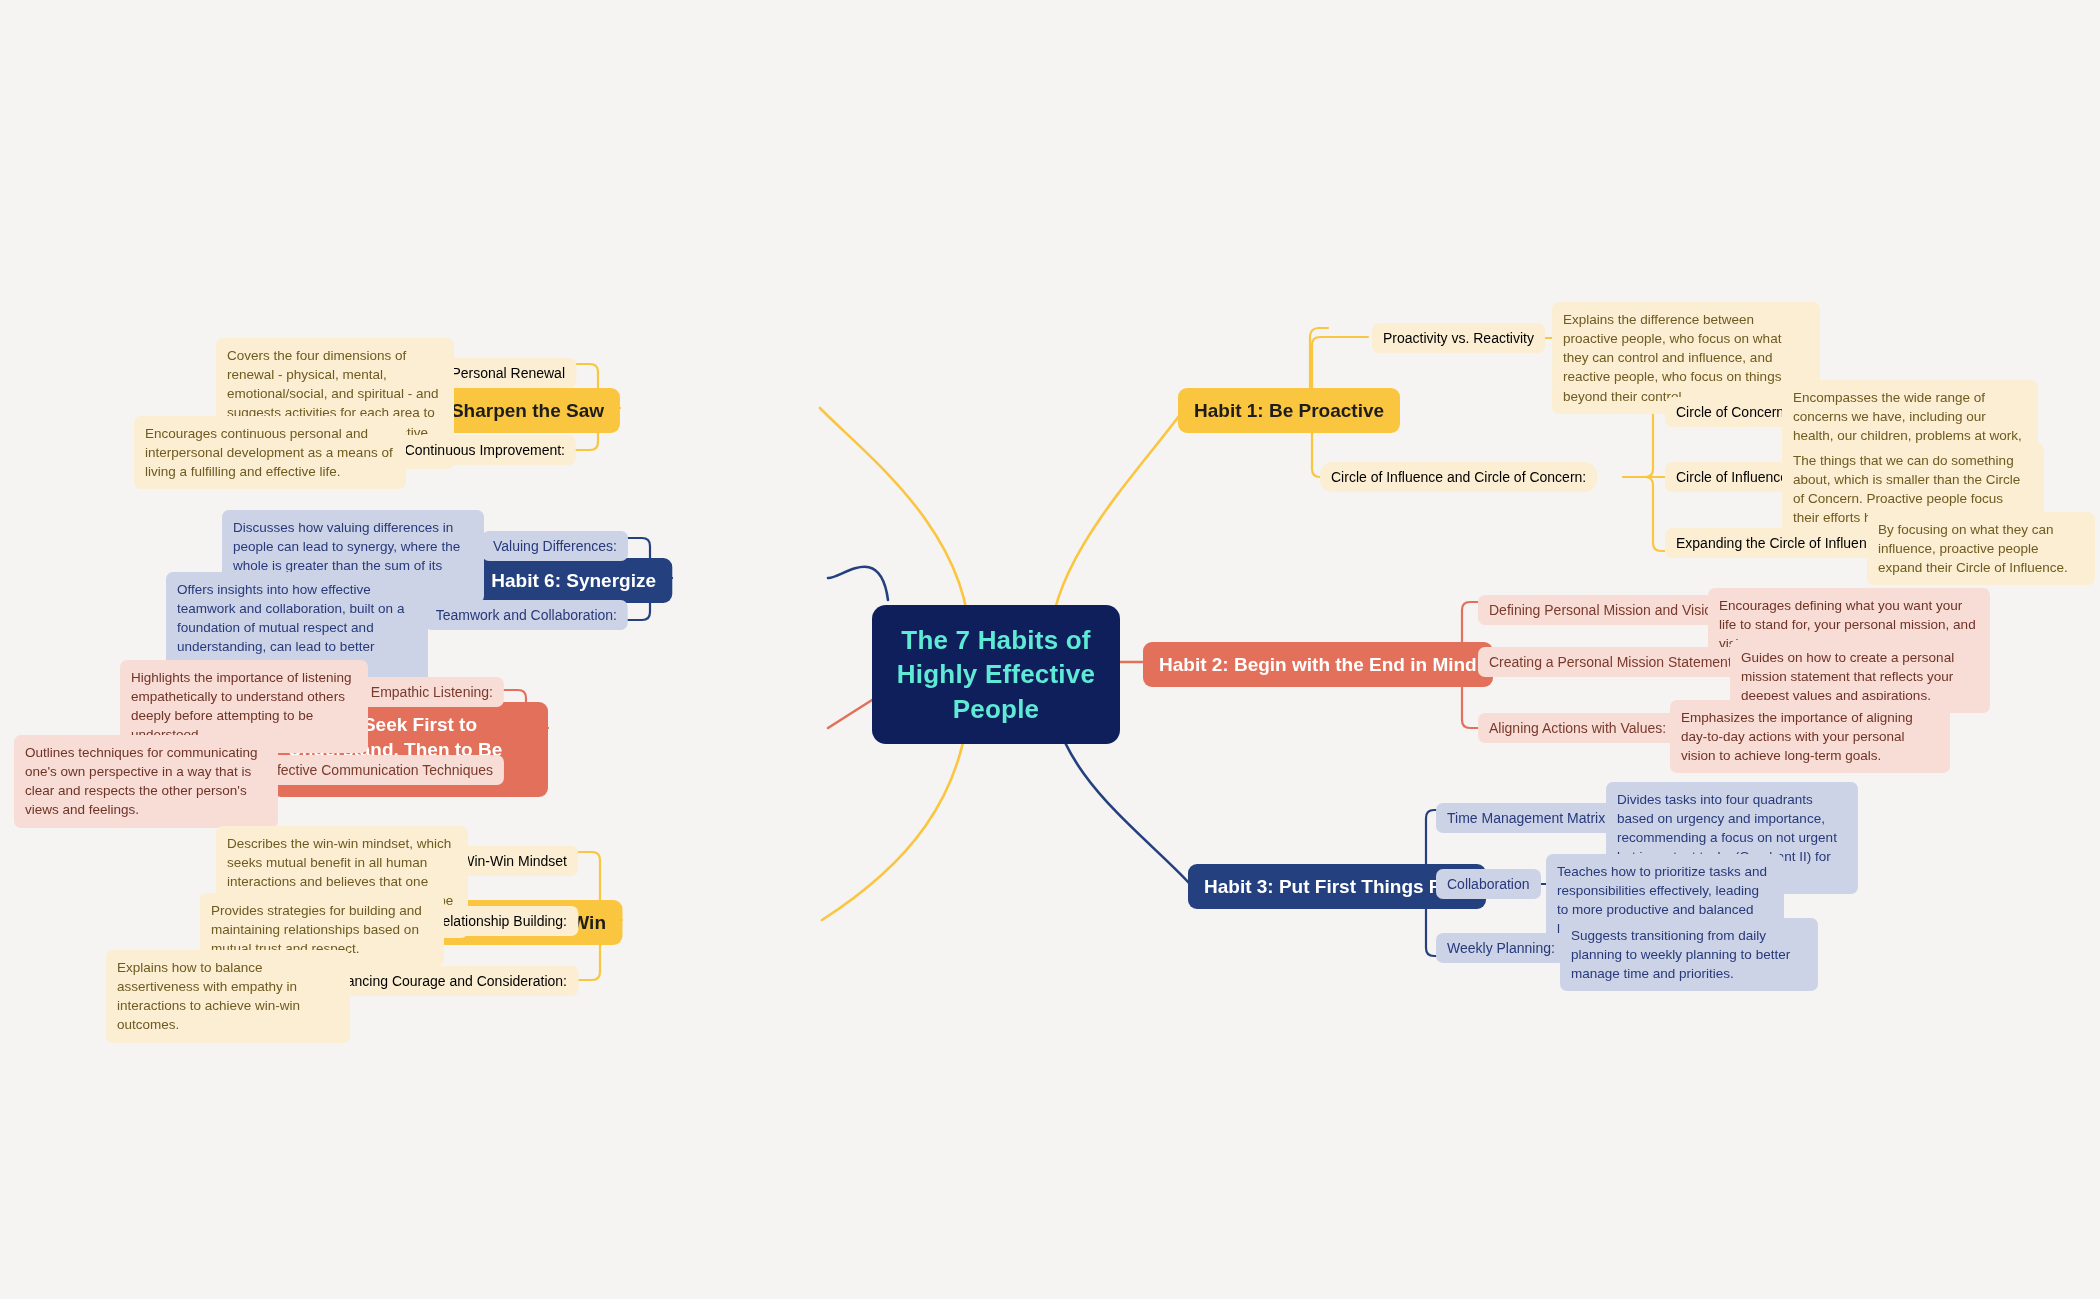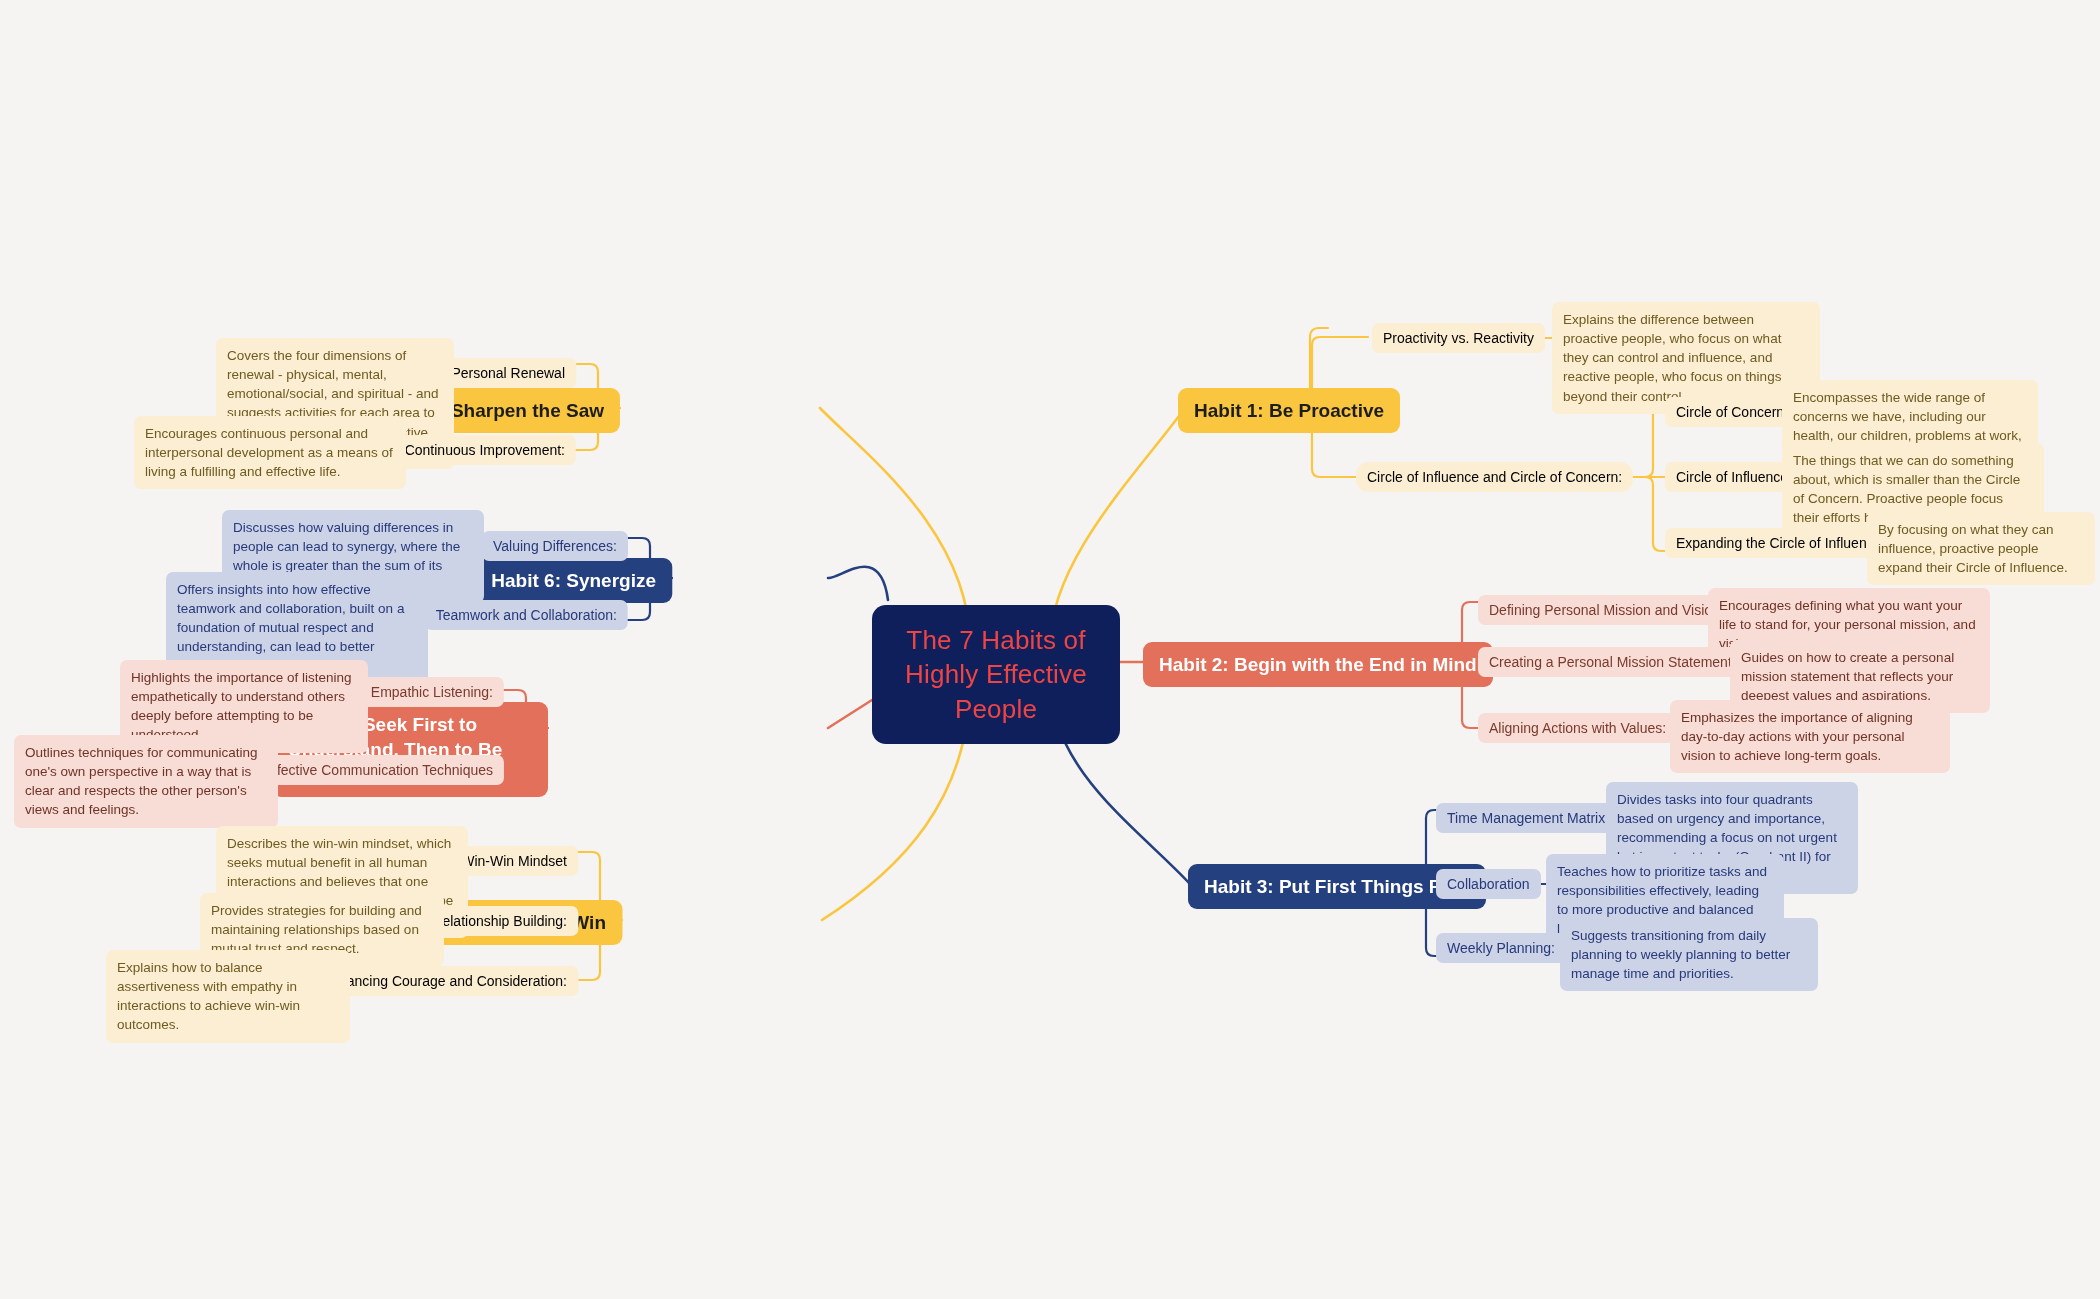--- a/index.html
+++ b/index.html
@@ -10,23 +10,23 @@
     font-family:"Liberation Sans","DejaVu Sans",sans-serif;
     overflow:hidden;
     position:relative;
   }
   #canvas{position:absolute;left:0;top:0;width:2100px;height:1299px;}
   svg#links{position:absolute;left:0;top:0;width:2100px;height:1299px;pointer-events:none;}
   .node{position:absolute;box-sizing:border-box;}
 
   
   .root{
-    background:#0e1f5b;color:#ef4444;
+    background:#0e1f5b;color:#5eead4;
     border-radius:14px;
-    font-size:26px;font-weight:normal;line-height:1.32;
+    font-size:26px;font-weight:bold;line-height:1.32;
     text-align:center;
     padding:18px 22px;
     letter-spacing:.2px;
   }
 
   
   .habit{
     border-radius:9px;
     font-size:19px;font-weight:bold;
     padding:10px 16px;
@@ -131,21 +131,21 @@
     </g>
   </svg>
 
   <div class="node root" style="left:872px;top:605px;width:248px;">The 7 Habits of Highly Effective People</div>
 
   <div class="node habit yellow" style="left:1178px;top:388px;">Habit 1: Be Proactive</div>
 
   <div class="node sub yellow" style="left:1372px;top:323px;">Proactivity vs. Reactivity</div>
   <div class="node detail yellow" style="left:1552px;top:302px;width:268px;">Explains the difference between proactive people, who focus on what they can control and influence, and reactive people, who focus on things beyond their control.</div>
 
-  <div class="node sub yellow" style="left:1356px;top:462px;border-radius:13px;">Circle of Influence and Circle of Concern:</div>
+  <div class="node sub yellow" style="left:1320px;top:462px;border-radius:13px;">Circle of Influence and Circle of Concern:</div>
 
   <div class="node sub yellow" style="left:1665px;top:397px;">Circle of Concern:</div>
   <div class="node detail yellow" style="left:1782px;top:380px;width:256px;">Encompasses the wide range of concerns we have, including our health, our children, problems at work, the national debt, etc.</div>
 
   <div class="node sub yellow" style="left:1665px;top:462px;">Circle of Influence:</div>
   <div class="node detail yellow" style="left:1782px;top:443px;width:262px;">The things that we can do something about, which is smaller than the Circle of Concern. Proactive people focus their efforts here.</div>
 
   <div class="node sub yellow" style="left:1665px;top:528px;">Expanding the Circle of Influence:</div>
   <div class="node detail yellow" style="left:1867px;top:512px;width:228px;">By focusing on what they can influence, proactive people expand their Circle of Influence.</div>
 

